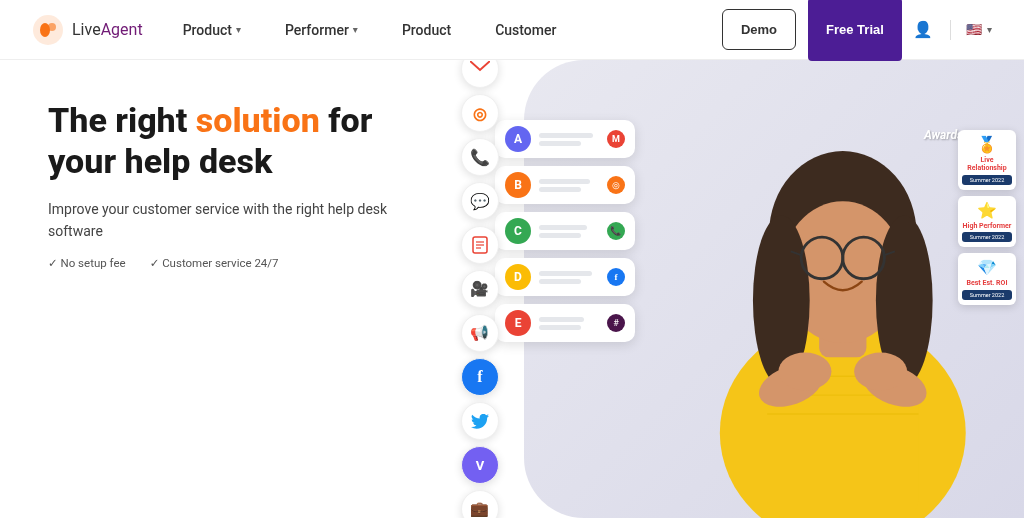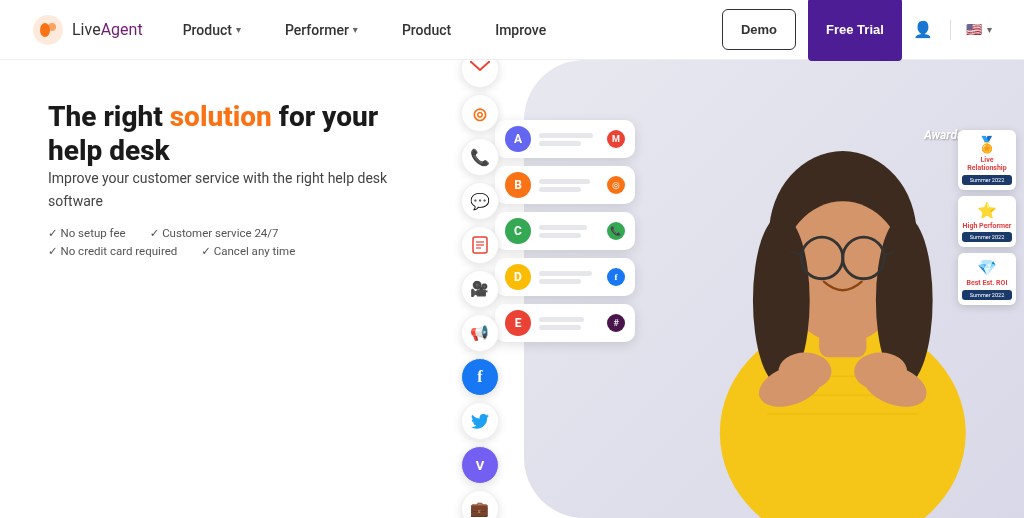--- a/index.html
+++ b/index.html
@@ -30,21 +30,21 @@
     .divider-v { width: 1px; height: 20px; background: #ddd; margin: 0 4px; }
     .flag-btn { display: flex; align-items: center; gap: 4px; cursor: pointer; font-size: 13px; color: #333; }
 
     
     .hero { display: flex; height: calc(518px - 60px); position: relative; overflow: hidden; background: #fff; }
 
     
     .hero-left {
       width: 420px; padding: 40px 32px 32px 48px; flex-shrink: 0; position: relative; z-index: 2;
     }
-    .hero-headline { font-size: 28px; font-weight: 800; color: #1a1a1a; line-height: 1.2; }
+    .hero-headline { font-size: 34px; font-weight: 800; color: #1a1a1a; line-height: 1.2; margin-bottom: 16px; }
     .hero-headline .highlight { color: #f97316; }
     .hero-sub { font-size: 14px; color: #444; line-height: 1.6; margin-bottom: 14px; }
     .hero-checks { display: flex; flex-direction: column; gap: 4px; margin-bottom: 24px; }
     .checks-row { display: flex; gap: 24px; }
     .check-item { font-size: 11.5px; color: #555; }
     .check-item::before { content: '✓ '; color: #555; }
     .btn-cta {
       padding: 12px 24px; border: none; border-radius: 8px;
       font-size: 14px; font-weight: 700; background: #f97316; color: #fff; cursor: pointer;
       display: inline-block;
@@ -130,21 +130,21 @@
       <span class="chevron">▾</span>
     </div>
     <div class="nav-item">
       <span>Performer</span>
       <span class="chevron">▾</span>
     </div>
     <div class="nav-item">
       <span>Product</span>
     </div>
     <div class="nav-item">
-      <span>Improve</span>
+      <span>Customer</span>
     </div>
   </div>
 
   <div class="nav-actions">
     <button class="btn-demo">Demo</button>
     <button class="btn-trial">Free Trial</button>
     <span class="nav-icon">👤</span>
     <div class="divider-v"></div>
     <div class="flag-btn">
       <span>🇺🇸</span>
@@ -158,24 +158,20 @@
   <div class="hero-left">
     <h1 class="hero-headline">
       <span>The right </span><span class="highlight">solution</span><span> for your help desk</span>
     </h1>
     <p class="hero-sub">Improve your customer service with the right help desk software</p>
     <div class="hero-checks">
       <div class="checks-row">
         <span class="check-item">No setup fee</span>
         <span class="check-item">Customer service 24/7</span>
       </div>
-      <div class="checks-row">
-        <span class="check-item">No credit card required</span>
-        <span class="check-item">Cancel any time</span>
-      </div>
     </div>
   </div>
 
   <div class="icons-column">
 
     <div class="icon-circle" style="border: 1.5px solid #f0f0f0;">
       <svg width="20" height="16" viewBox="0 0 20 16">
           <rect width="20" height="16" rx="2" fill="#fff"></rect>
           <polyline points="0,0 10,9 20,0" fill="none" stroke="#EA4335" stroke-width="2"></polyline>
         </svg>

